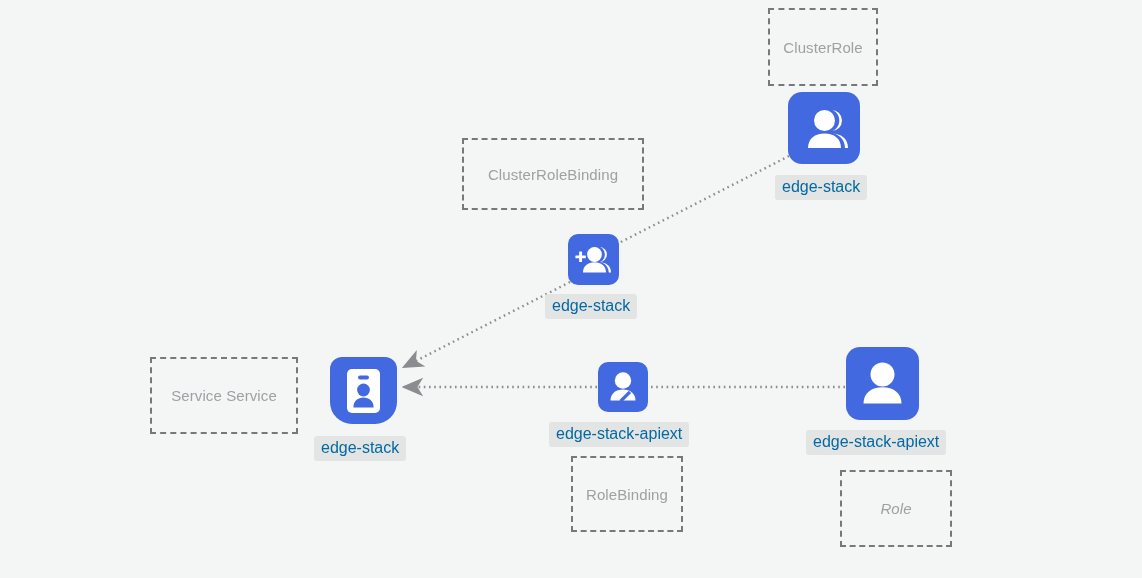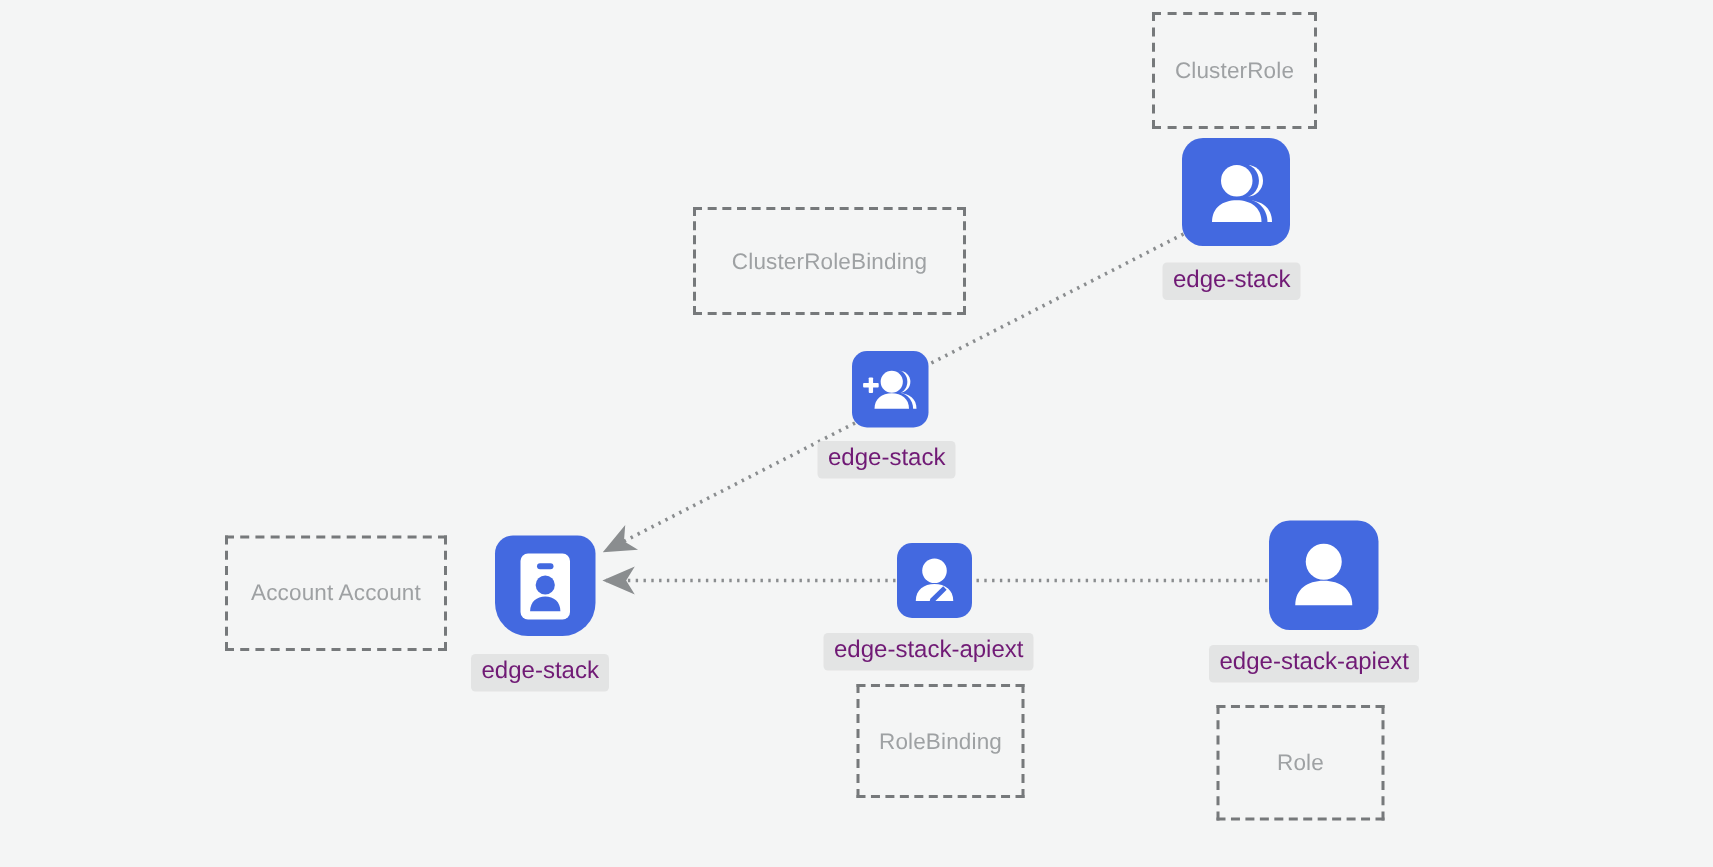--- a/index.html
+++ b/index.html
@@ -61,21 +61,21 @@
   }
   .icon-tile svg {
     display: block;
     width: 100%;
     height: 100%;
   }
   
   .name-chip {
     position: absolute;
     background: #e3e4e4;
-    color: #701a75;
+    color: #0369a1;
     font-size: 16px;
     font-family: "Liberation Sans", sans-serif;
     padding: 3px 7px 4px 7px;
     border-radius: 3px;
     white-space: nowrap;
     line-height: 1.15;
   }
 </style>
 </head>
 <body>
@@ -100,28 +100,28 @@
 
   <div class="kind-box" style="left:768px; top:8px; width:110px; height:78px;">
     <span>ClusterRole</span>
   </div>
 
   <div class="kind-box" style="left:462px; top:138px; width:182px; height:72px;">
     <span>ClusterRoleBinding</span>
   </div>
 
   <div class="kind-box" style="left:150px; top:357px; width:148px; height:77px;">
-    <span>Account Account</span>
+    <span>Service Service</span>
   </div>
 
   <div class="kind-box" style="left:571px; top:456px; width:112px; height:76px;">
     <span>RoleBinding</span>
   </div>
 
-  <div class="kind-box" style="left:811px; top:470px; width:112px; height:77px;">
+  <div class="kind-box" style="left:840px; top:470px; width:112px; height:77px;font-style:italic;">
     <span>Role</span>
   </div>
 
   <div class="node">
     <div class="icon-tile rounded" style="left:788px; top:92px; width:72px; height:72px;">
       <svg viewBox="0 0 72 72" xmlns="http://www.w3.org/2000/svg">
 
         <circle cx="43.5" cy="28.5" r="10.5" fill="#ffffff"></circle>
         <path d="M27 56 C27 46.5 34 41.5 43.5 41.5 C53 41.5 60 46.5 60 56 Z" fill="#ffffff"></path>
 

